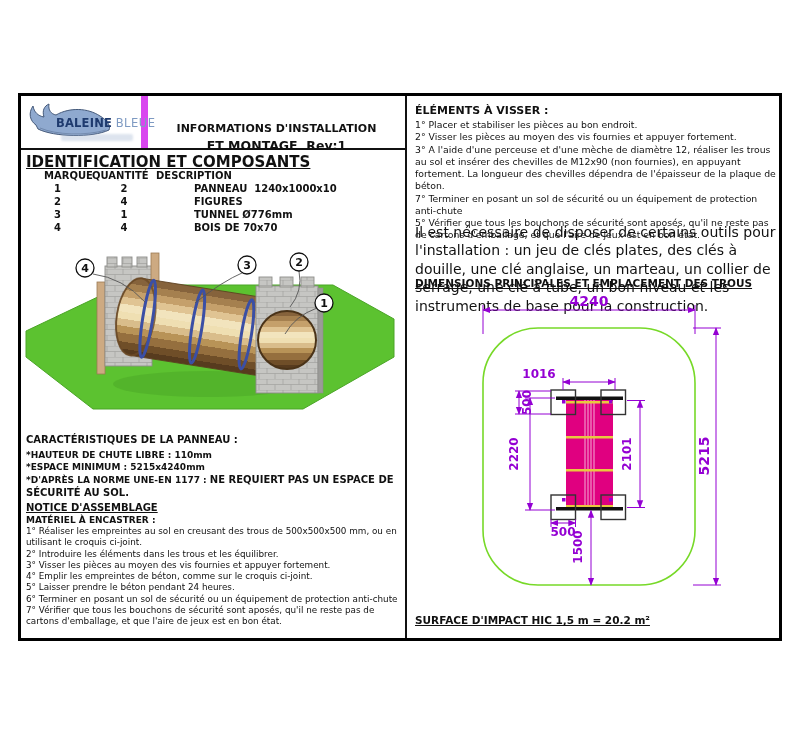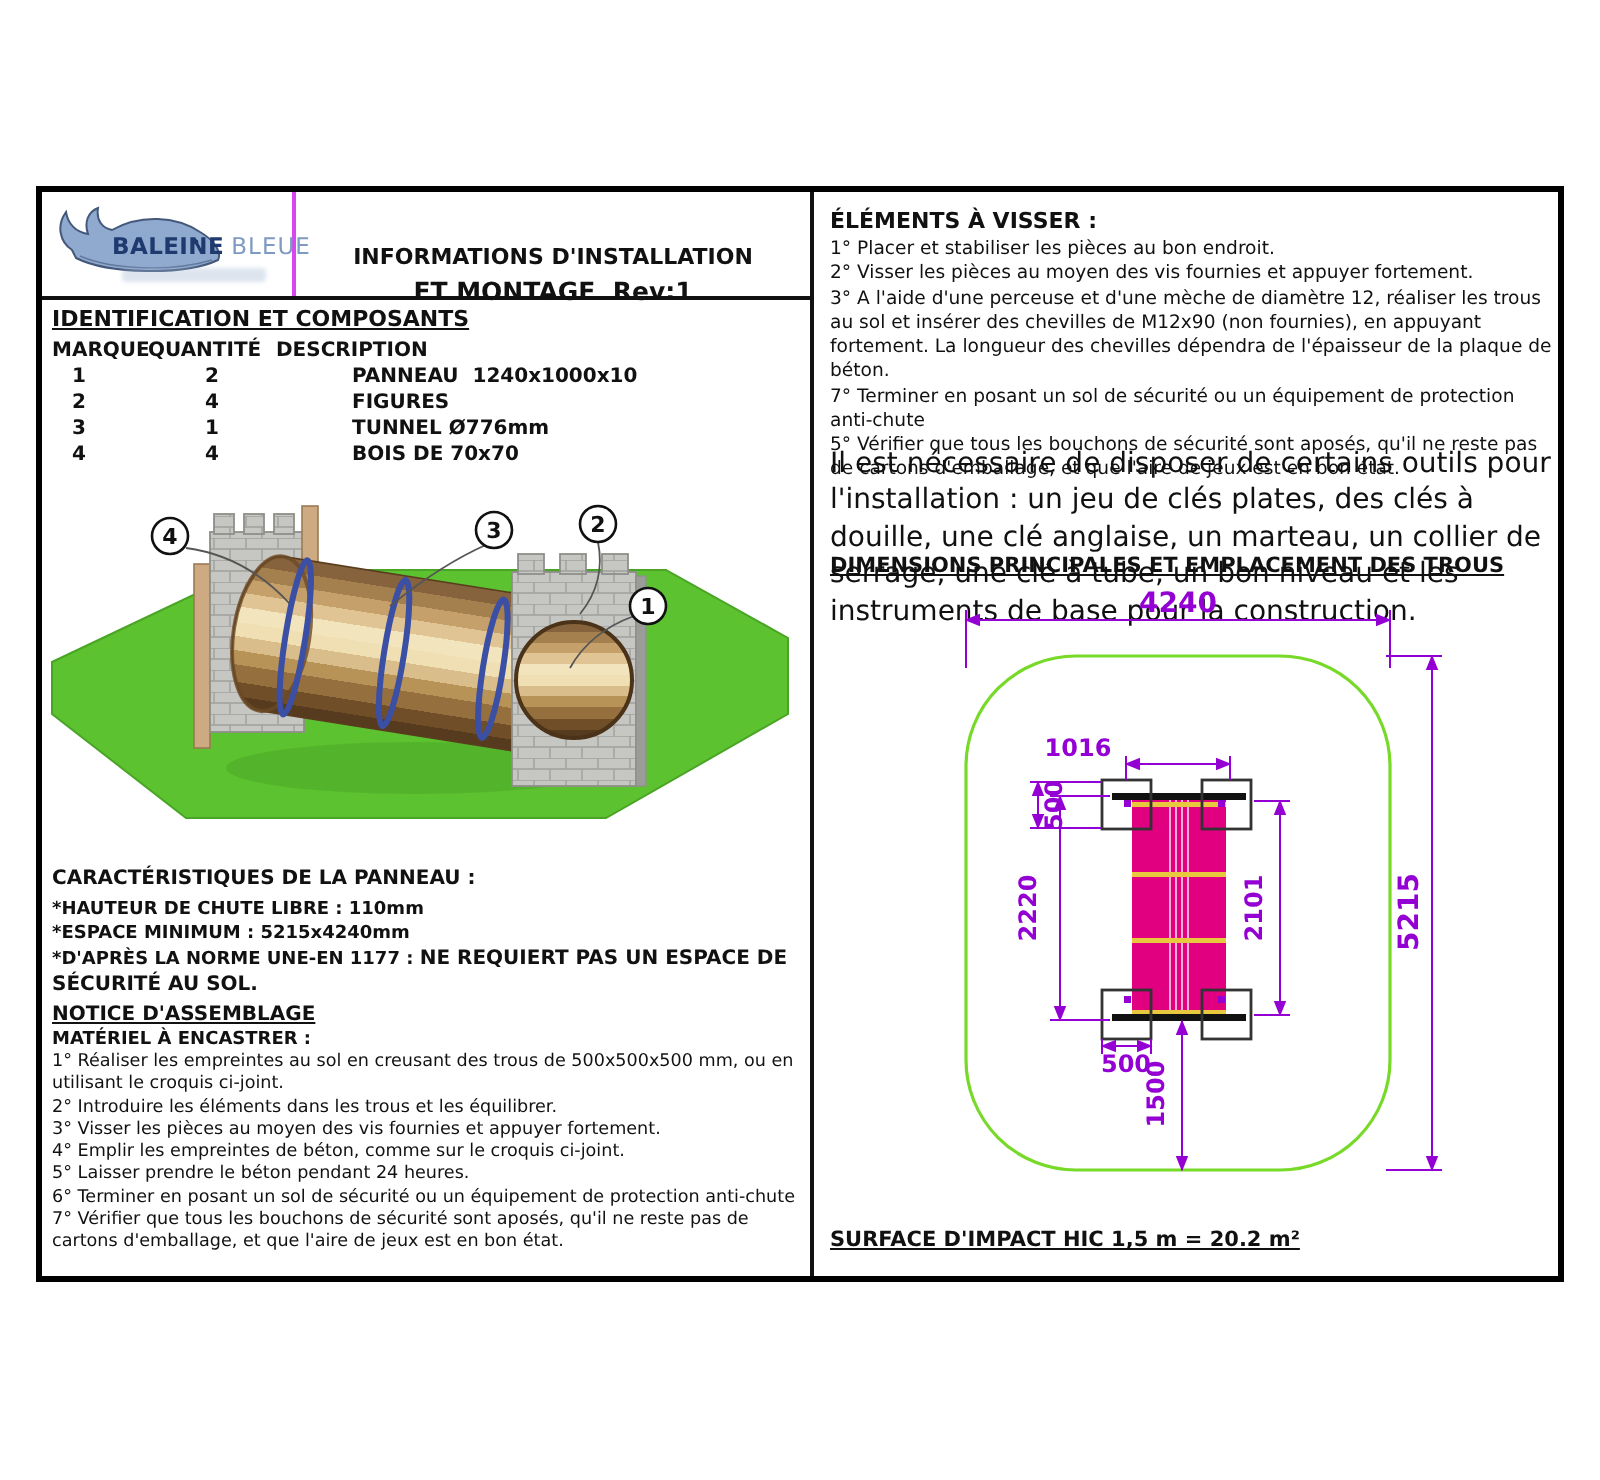--- a/index.html
+++ b/index.html
@@ -4,35 +4,35 @@
 <style>
   html,body{margin:0;padding:0;}
   body{width:800px;height:740px;background:#ffffff;position:relative;
        font-family:"DejaVu Sans", sans-serif;color:#111;}
   .doc{position:absolute;left:18px;top:93px;width:758px;height:542px;
        border:3px solid #000;background:#fff;}
   .left-col{position:absolute;left:0;top:0;width:386px;height:100%;border-right:2px solid #111;box-sizing:border-box;}
   .right-col{position:absolute;left:386px;top:0;right:0;height:100%;}
   
   .header-row{position:absolute;left:0;top:0;width:100%;height:54px;border-bottom:2px solid #111;box-sizing:border-box;}
-  .logo-cell{position:absolute;left:0;top:0;width:127px;height:100%;border-right:2px solid #d946ef;box-sizing:border-box;}
+  .logo-cell{position:absolute;left:0;top:0;width:127px;height:100%;border-right:7px solid #d946ef;box-sizing:border-box;}
   .logo-whale{position:absolute;left:5px;top:3px;}
   .brand-text{position:absolute;left:35px;top:20px;font-size:11.5px;white-space:nowrap;}
   .brand-bold{font-weight:bold;color:#1e3a6e;letter-spacing:.2px;}
   .brand-light{color:#7e9ac2;letter-spacing:.5px;}
   .brand-tagline{position:absolute;left:40px;top:38px;width:72px;height:7px;background:#9fb3cf;opacity:.35;filter:blur(1px);border-radius:2px;}
   .title-cell{position:absolute;left:127px;right:0;top:0;height:100%;text-align:center;}
   .title-cell .t1{margin-top:26px;font-weight:bold;font-size:11px;}
   .title-cell .t2{font-weight:bold;font-size:12.5px;margin-top:3px;white-space:pre;}
   
   .left-body{position:absolute;left:0;top:54px;right:0;bottom:0;}
-  .sec-heading{font-weight:bold;font-size:11px;text-decoration:underline;}
+  .sec-heading{font-weight:bold;font-size:15px;text-decoration:underline;}
   .id-heading{position:absolute;left:5px;top:3px;}
   .comp-table{position:absolute;left:5px;top:19px;width:372px;font-size:10px;font-weight:bold;}
-  .comp-row{display:flex;line-height:13px;}
+  .comp-row{display:flex;line-height:13px;margin-left:18px;}
   .comp-row .h1{width:48px;}
   .comp-row .h2{width:64px;}
   .comp-row .h3{flex:1;}
   .comp-row .c1{width:48px;padding-left:10px;box-sizing:border-box;}
   .comp-row .c2{width:64px;text-align:center;}
   .comp-row .c3{flex:1;white-space:pre;padding-left:38px;}
   .illustration{position:absolute;left:2px;top:86px;}
   .surface-block{position:absolute;left:5px;top:283px;width:374px;font-size:9.3px;line-height:1.35;}
   .surface-block .head{font-weight:bold;font-size:10px;margin-bottom:2px;}
   .surface-block .item{font-weight:bold;font-size:9px;}

